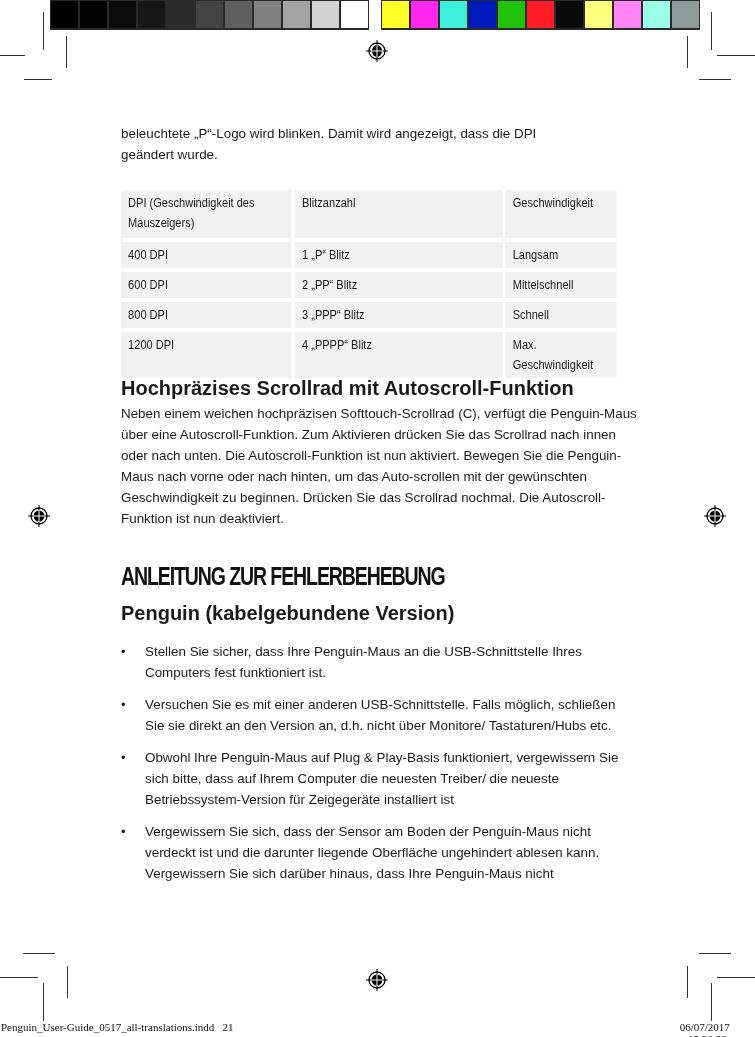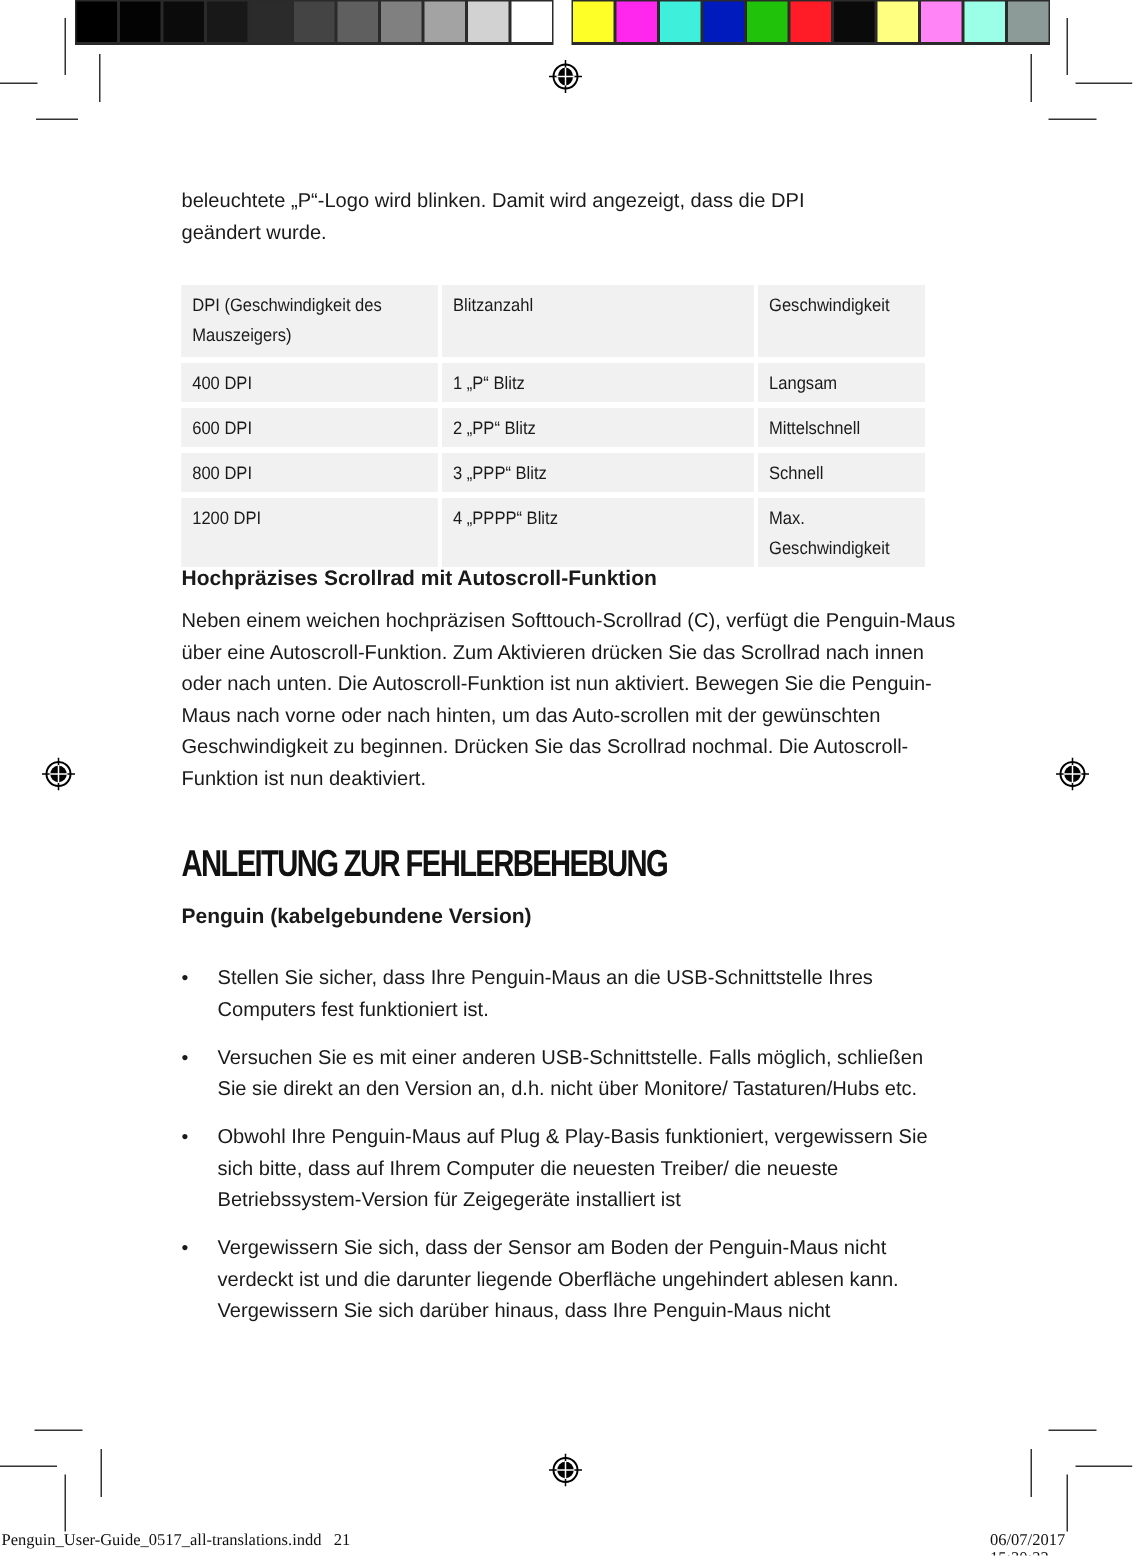--- a/index.html
+++ b/index.html
@@ -3,28 +3,28 @@
 <meta charset="utf-8">
 <style>
   html, body { margin:0; padding:0; }
   body { width:755px; height:1037px; position:relative; background:#ffffff; overflow:hidden; font-family:"Liberation Sans", sans-serif; color:#1a1a1a; }
   .swatches { position:absolute; top:0; height:30px; display:flex; background:#2a2a2a; padding:1px 1px 2px 1px; box-sizing:border-box; gap:2px; }
   .swatch { width:27px; height:27px; }
   .hline { position:absolute; height:1px; background:#333; }
   .vline { position:absolute; width:1px; background:#333; }
   .reg { position:absolute; width:22px; height:22px; }
   .text-block { position:absolute; left:121px; width:520px; font-size:13.4px; line-height:21px; }
-  .h2 { position:absolute; left:121px; font-weight:bold; font-size:14px; }
+  .h2 { position:absolute; left:121px; font-weight:bold; font-size:20px; }
   .h1 { position:absolute; left:121px; top:562px; font-family:"Liberation Sans", sans-serif; font-weight:bold; font-size:25px; letter-spacing:-1.4px; transform:scaleX(0.78); transform-origin:left; color:#111; }
   table.dpi { position:absolute; left:121px; top:186px; width:545px; border-collapse:separate; border-spacing:3px 4px; margin-left:-3px; font-size:12px; transform:scaleX(0.92); transform-origin:left; }
   table.dpi td { background:#f1f1f1; padding:3px 8px; vertical-align:top; line-height:20px; }
   .bullet-list { position:absolute; left:121px; width:520px; font-size:13.4px; line-height:21px; }
   .bullet { display:flex; margin-bottom:11px; }
   .bullet .dot { width:24px; flex:none; font-size:13px; }
-  .footer { position:absolute; top:1021px; font-family:"Liberation Serif", serif; font-size:11px; color:#111; }
+  .footer { position:absolute; top:1021px; font-family:"Liberation Serif", serif; font-size:11px; color:#111;text-align:center; }
 </style>
 </head>
 <body>
 
 <div class="swatches" style="left:50px;" id="gray-bar">
     <div class="swatch" style="background: rgb(0, 0, 0);"></div>
     <div class="swatch" style="background: rgb(3, 3, 3);"></div>
     <div class="swatch" style="background: rgb(11, 11, 11);"></div>
     <div class="swatch" style="background: rgb(24, 24, 24);"></div>
     <div class="swatch" style="background: rgb(43, 43, 43);"></div>

